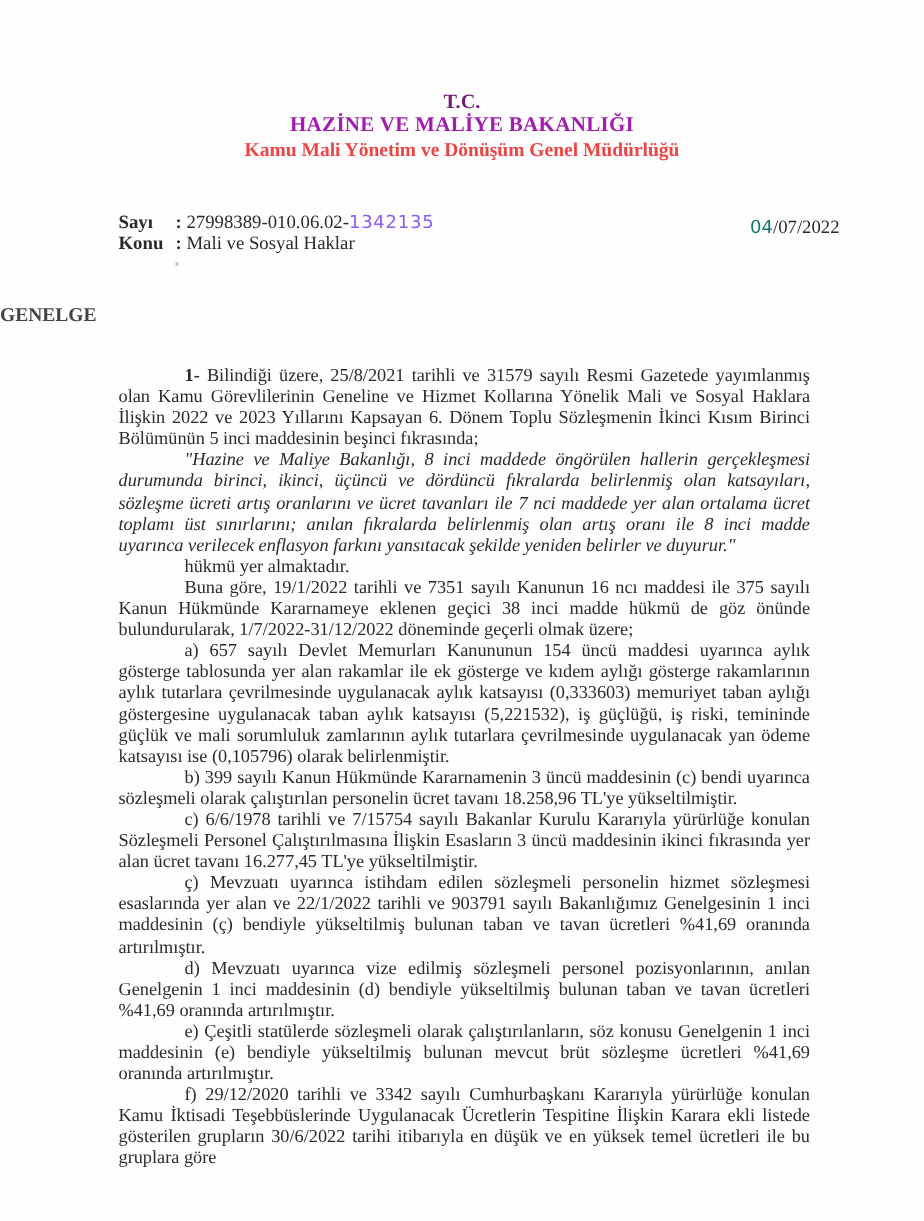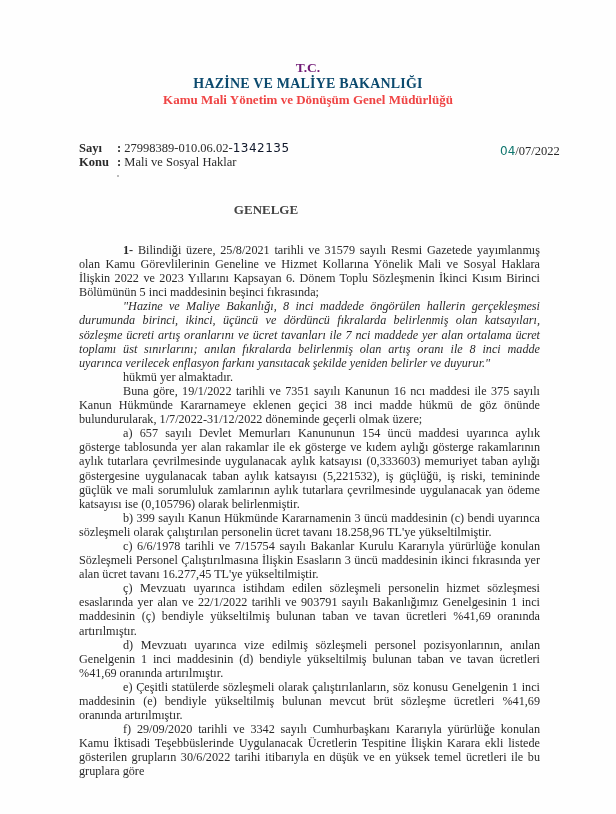--- a/index.html
+++ b/index.html
@@ -4,29 +4,29 @@
 <style>
   html, body { margin: 0; padding: 0; background: #ffffff; }
   body {
     width: 616px; height: 814px; overflow: hidden; position: relative;
     font-family: "Liberation Serif", "DejaVu Serif", serif;
     color: #2a2a2a;
   }
   .page { position: absolute; left: 0; top: 0; width: 616px; height: 814px; background: #fefefe; }
   .header { position: absolute; left: 0; top: 60px; width: 616px; text-align: center; line-height: 16px; }
   .header .tc { font-size: 13.5px; font-weight: bold; color: #701a75; }
-  .header .ministry { font-size: 14px; font-weight: bold; color: #0c4a6e; letter-spacing: 0.2px; }
+  .header .ministry { font-size: 14px; font-weight: bold; color: #a21caf; letter-spacing: 0.2px; }
   .header .dept { font-size: 13px; font-weight: bold; color: #ef4444; }
   .meta { position: absolute; left: 79px; top: 141px; font-size: 12.5px; line-height: 14px; width: 460px; }
   .meta .label { font-weight: bold; display: inline-block; width: 38px; }
-  .meta .hand { color: #0f172a; font-family: "DejaVu Sans", sans-serif; font-size: 12px; letter-spacing: 0.5px; }
+  .meta .hand { color: #8b5cf6; font-family: "DejaVu Sans", sans-serif; font-size: 12px; letter-spacing: 0.5px; }
   .date { position: absolute; left: 500px; top: 144px; font-size: 12.5px; }
   .date .hand { color: #0f766e; font-family: "DejaVu Sans", sans-serif; font-size: 12px; }
   .dot { position: absolute; left: 117px; top: 175px; width: 2px; height: 2px; background: #bbb; }
-  .title { position: absolute; left: 0; top: 203px; width: 532px; text-align: center; font-size: 13px; font-weight: bold; line-height: 14px; color: #444; }
+  .title { position: absolute; left: 0; top: 203px; width: 532px; font-size: 13px; font-weight: bold; line-height: 14px; color: #444; }
   .body { position: absolute; left: 79px; top: 243px; width: 461px; font-size: 12.2px; line-height: 14.1px; text-align: justify; }
   .body p { margin: 0; text-indent: 44px; }
   .body p.quote { font-style: italic; }
   .body b { font-weight: bold; }
 </style>
 </head>
 <body>
 
 <div class="page">
 
@@ -61,16 +61,16 @@
     <p><b>1-</b><span> Bilindiği üzere, 25/8/2021 tarihli ve 31579 sayılı Resmi Gazetede yayımlanmış olan Kamu Görevlilerinin Geneline ve Hizmet Kollarına Yönelik Mali ve Sosyal Haklara İlişkin 2022 ve 2023 Yıllarını Kapsayan 6. Dönem Toplu Sözleşmenin İkinci Kısım Birinci Bölümünün 5 inci maddesinin beşinci fıkrasında;</span></p>
     <p class="quote">"Hazine ve Maliye Bakanlığı, 8 inci maddede öngörülen hallerin gerçekleşmesi durumunda birinci, ikinci, üçüncü ve dördüncü fıkralarda belirlenmiş olan katsayıları, sözleşme ücreti artış oranlarını ve ücret tavanları ile 7 nci maddede yer alan ortalama ücret toplamı üst sınırlarını; anılan fıkralarda belirlenmiş olan artış oranı ile 8 inci madde uyarınca verilecek enflasyon farkını yansıtacak şekilde yeniden belirler ve duyurur."</p>
     <p>hükmü yer almaktadır.</p>
     <p>Buna göre, 19/1/2022 tarihli ve 7351 sayılı Kanunun 16 ncı maddesi ile 375 sayılı Kanun Hükmünde Kararnameye eklenen geçici 38 inci madde hükmü de göz önünde bulundurularak, 1/7/2022-31/12/2022 döneminde geçerli olmak üzere;</p>
     <p>a) 657 sayılı Devlet Memurları Kanununun 154 üncü maddesi uyarınca aylık gösterge tablosunda yer alan rakamlar ile ek gösterge ve kıdem aylığı gösterge rakamlarının aylık tutarlara çevrilmesinde uygulanacak aylık katsayısı (0,333603) memuriyet taban aylığı göstergesine uygulanacak taban aylık katsayısı (5,221532), iş güçlüğü, iş riski, temininde güçlük ve mali sorumluluk zamlarının aylık tutarlara çevrilmesinde uygulanacak yan ödeme katsayısı ise (0,105796) olarak belirlenmiştir.</p>
     <p>b) 399 sayılı Kanun Hükmünde Kararnamenin 3 üncü maddesinin (c) bendi uyarınca sözleşmeli olarak çalıştırılan personelin ücret tavanı 18.258,96 TL'ye yükseltilmiştir.</p>
     <p>c) 6/6/1978 tarihli ve 7/15754 sayılı Bakanlar Kurulu Kararıyla yürürlüğe konulan Sözleşmeli Personel Çalıştırılmasına İlişkin Esasların 3 üncü maddesinin ikinci fıkrasında yer alan ücret tavanı 16.277,45 TL'ye yükseltilmiştir.</p>
     <p>ç) Mevzuatı uyarınca istihdam edilen sözleşmeli personelin hizmet sözleşmesi esaslarında yer alan ve 22/1/2022 tarihli ve 903791 sayılı Bakanlığımız Genelgesinin 1 inci maddesinin (ç) bendiyle yükseltilmiş bulunan taban ve tavan ücretleri %41,69 oranında artırılmıştır.</p>
     <p>d) Mevzuatı uyarınca vize edilmiş sözleşmeli personel pozisyonlarının, anılan Genelgenin 1 inci maddesinin (d) bendiyle yükseltilmiş bulunan taban ve tavan ücretleri %41,69 oranında artırılmıştır.</p>
     <p>e) Çeşitli statülerde sözleşmeli olarak çalıştırılanların, söz konusu Genelgenin 1 inci maddesinin (e) bendiyle yükseltilmiş bulunan mevcut brüt sözleşme ücretleri %41,69 oranında artırılmıştır.</p>
-    <p>f) 29/09/2020 tarihli ve 3342 sayılı Cumhurbaşkanı Kararıyla yürürlüğe konulan Kamu İktisadi Teşebbüslerinde Uygulanacak Ücretlerin Tespitine İlişkin Karara ekli listede gösterilen grupların 30/6/2022 tarihi itibarıyla en düşük ve en yüksek temel ücretleri ile bu gruplara göre</p>
+    <p>f) 29/12/2020 tarihli ve 3342 sayılı Cumhurbaşkanı Kararıyla yürürlüğe konulan Kamu İktisadi Teşebbüslerinde Uygulanacak Ücretlerin Tespitine İlişkin Karara ekli listede gösterilen grupların 30/6/2022 tarihi itibarıyla en düşük ve en yüksek temel ücretleri ile bu gruplara göre</p>
   </div>
 
 </div>
 
 </body></html>

